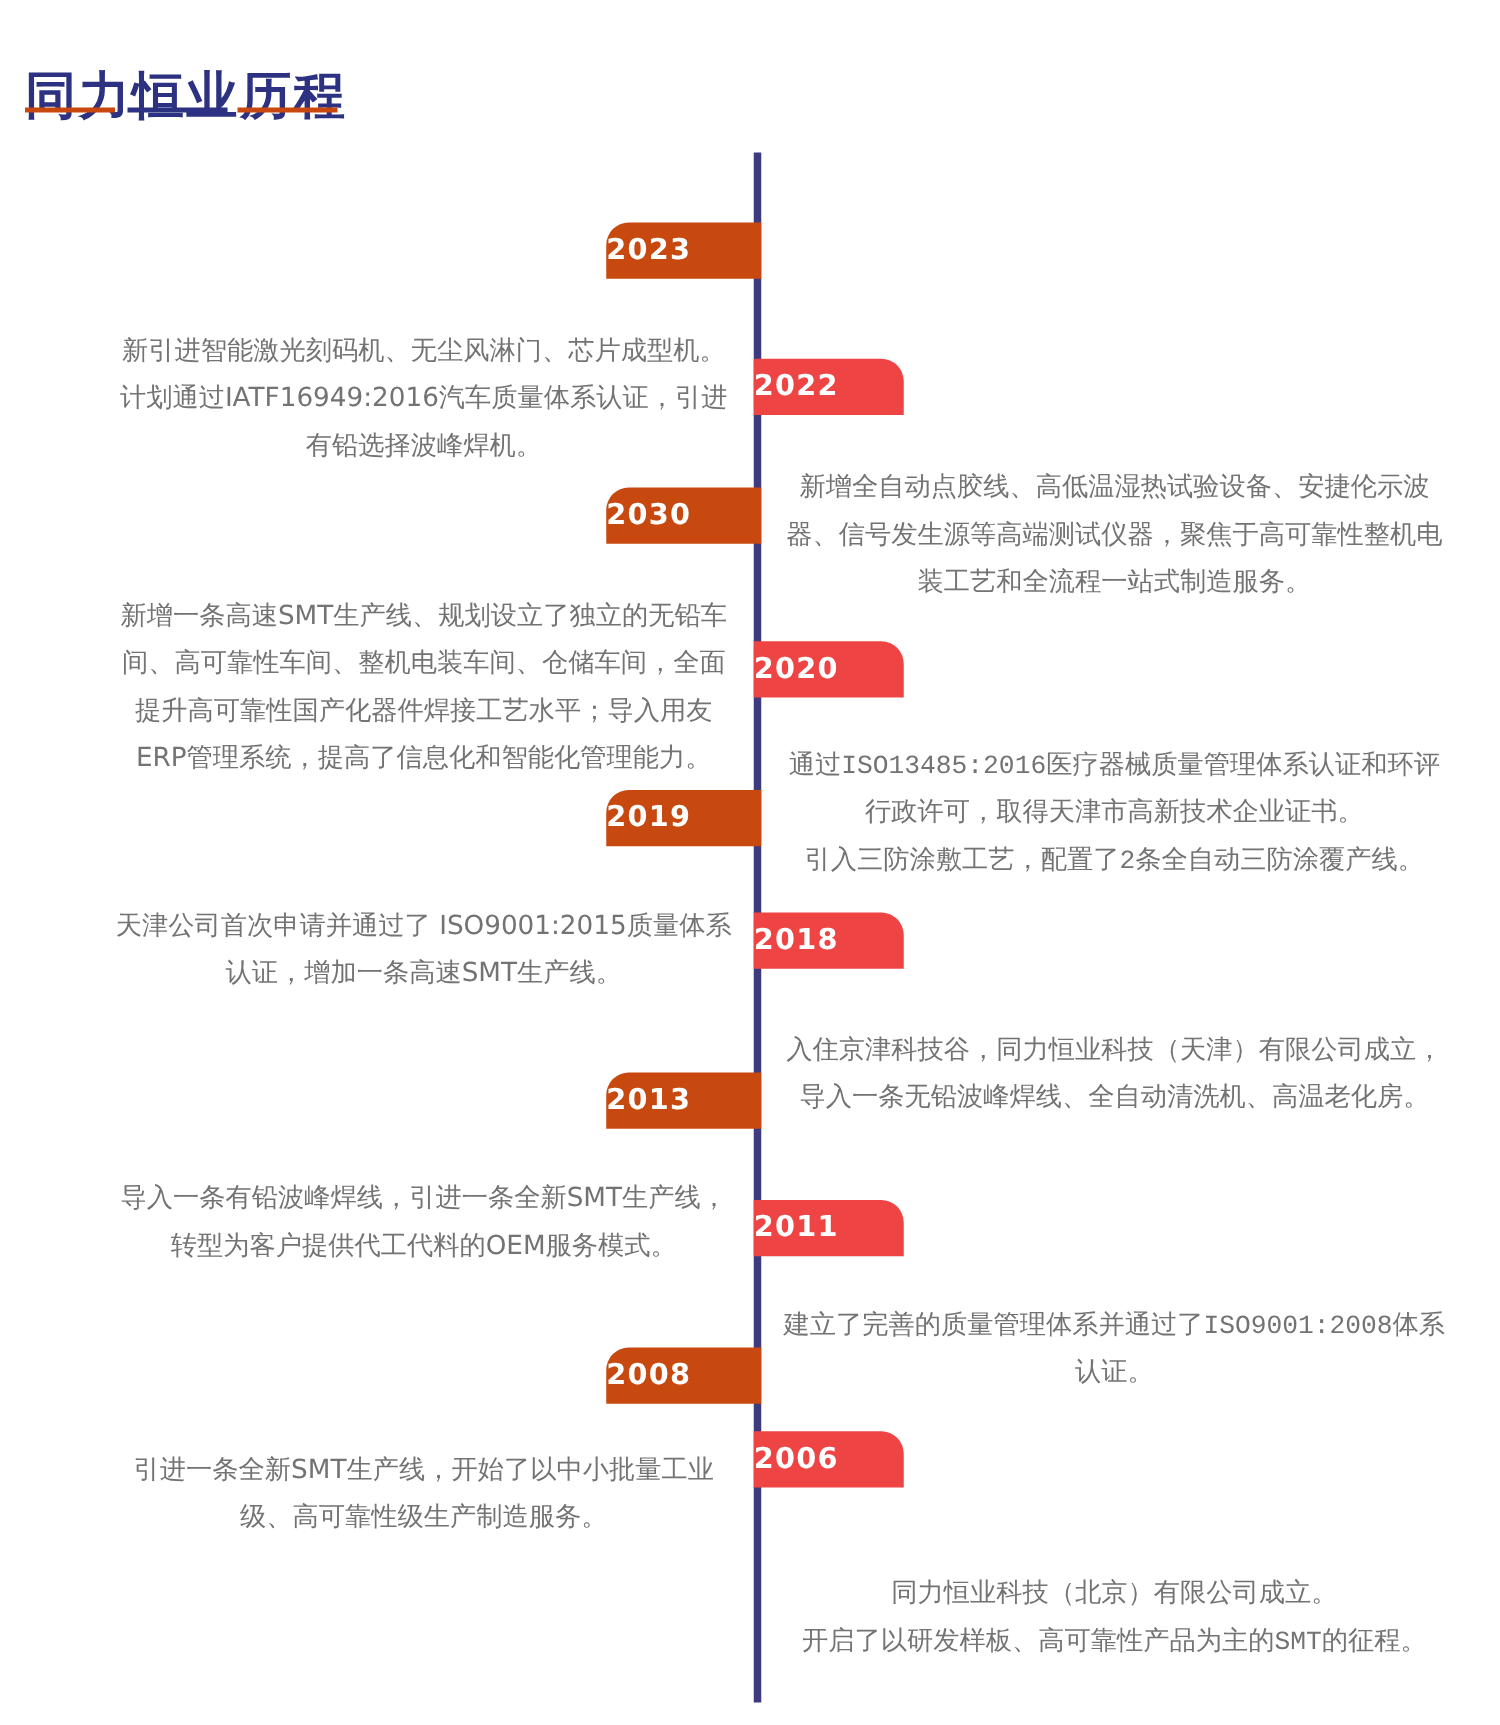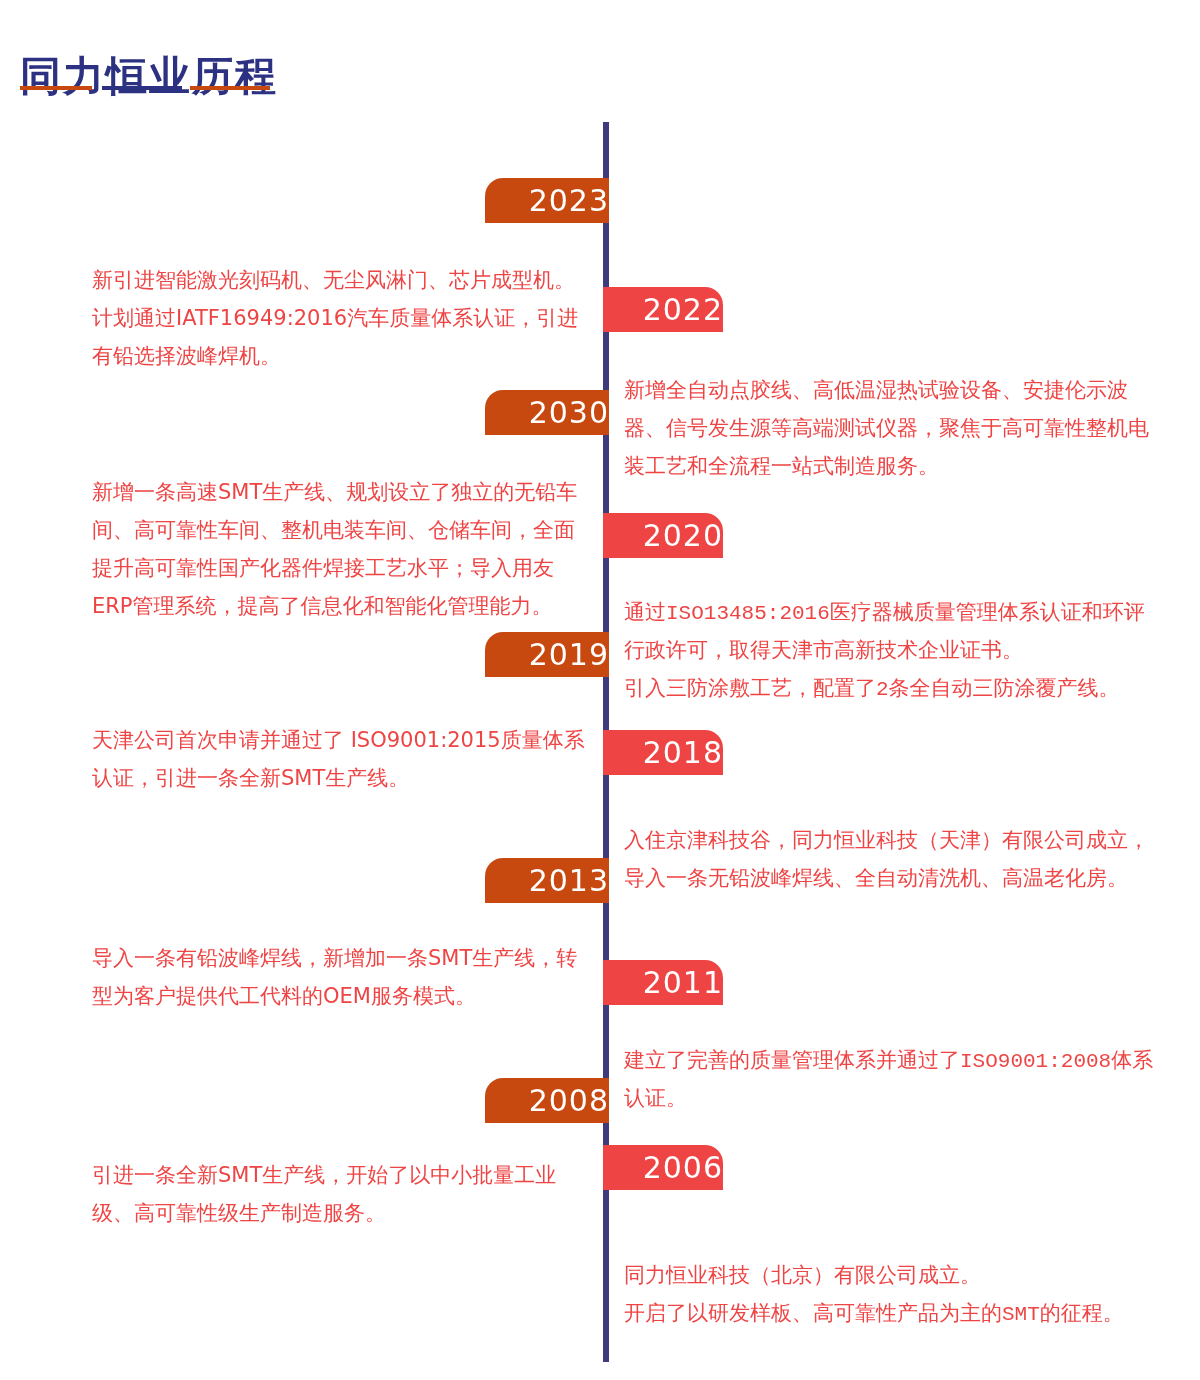--- a/index.html
+++ b/index.html
@@ -33,37 +33,37 @@
     top:122px;
     width:6px;
     height:1240px;
     background:#3e3a7e;
   }
 
   .badge {
     position:absolute;
     height:45px;
     line-height:45px;
-    text-align:right;
+    text-align:left;
     color:#ffffff;
-    font-size:30px;
-    font-weight:normal;
+    font-size:23px;
+    font-weight:bold;
     letter-spacing:1px;
     z-index:2;
   }
   .badge.left  { left:473px; width:124px; background:#c7490f; border-radius:18px 0 0 0; }
   .badge.right { left:591px; width:120px; background:#ef4444; border-radius:0 18px 0 0; }
 
   .entry-text {
     position:absolute;
     font-size:21px;
     line-height:38px;
-    color:#ef4444;
+    color:#737373;
     white-space:pre-line;
-    text-align:left;
+    text-align:center;
     z-index:1;
   }
   .entry-text.left  { left:80px;  width:494px; }
   .entry-text.right { left:612px; width:535px;font-family:Liberation Mono, monospace; }
 </style>
 </head>
 <body>
 
 <div class="page">
 
@@ -90,31 +90,31 @@
   </section>
 
   <section>
     <div class="badge right" style="top:513px">2020</div>
     <p class="entry-text right" style="top:574px">通过ISO13485:2016医疗器械质量管理体系认证和环评行政许可，取得天津市高新技术企业证书。
 引入三防涂敷工艺，配置了2条全自动三防涂覆产线。</p>
   </section>
 
   <section>
     <div class="badge left" style="top:632px">2019</div>
-    <p class="entry-text left" style="top:700px">天津公司首次申请并通过了 ISO9001:2015质量体系认证，引进一条全新SMT生产线。</p>
+    <p class="entry-text left" style="top:700px">天津公司首次申请并通过了 ISO9001:2015质量体系认证，增加一条高速SMT生产线。</p>
   </section>
 
   <section>
     <div class="badge right" style="top:730px">2018</div>
     <p class="entry-text right" style="top:802px">入住京津科技谷，同力恒业科技（天津）有限公司成立，导入一条无铅波峰焊线、全自动清洗机、高温老化房。</p>
   </section>
 
   <section>
     <div class="badge left" style="top:858px">2013</div>
-    <p class="entry-text left" style="top:918px">导入一条有铅波峰焊线，新增加一条SMT生产线，转型为客户提供代工代料的OEM服务模式。</p>
+    <p class="entry-text left" style="top:918px">导入一条有铅波峰焊线，引进一条全新SMT生产线，转型为客户提供代工代料的OEM服务模式。</p>
   </section>
 
   <section>
     <div class="badge right" style="top:960px">2011</div>
     <p class="entry-text right" style="top:1022px">建立了完善的质量管理体系并通过了ISO9001:2008体系认证。</p>
   </section>
 
   <section>
     <div class="badge left" style="top:1078px">2008</div>
     <p class="entry-text left" style="top:1135px">引进一条全新SMT生产线，开始了以中小批量工业级、高可靠性级生产制造服务。</p>

